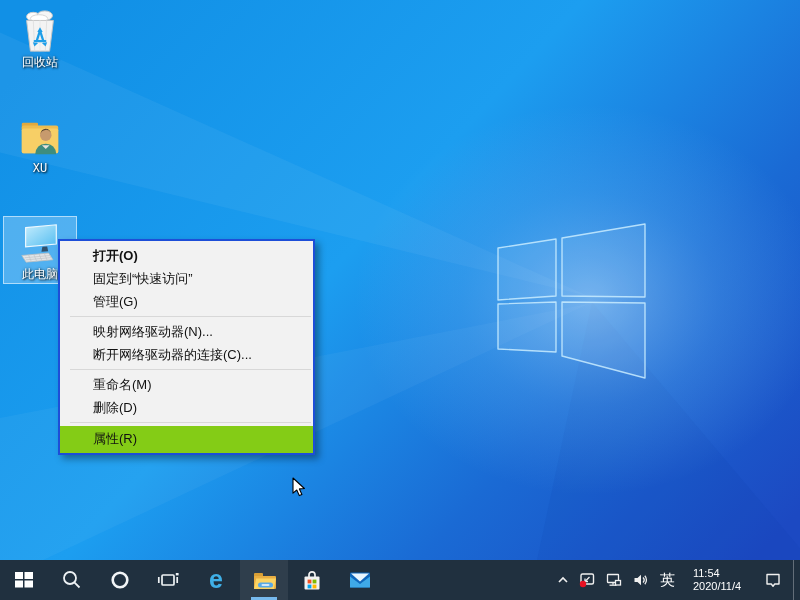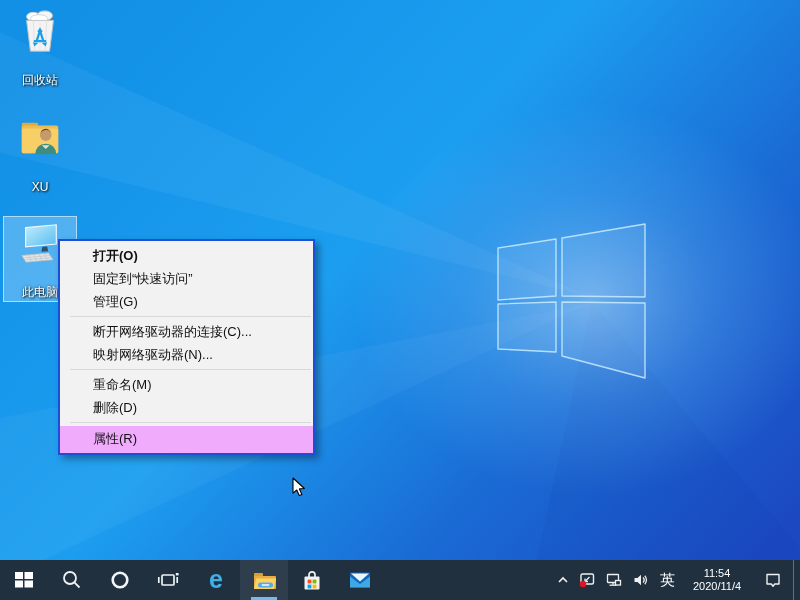--- a/index.html
+++ b/index.html
@@ -5,44 +5,44 @@
   * { margin:0; padding:0; box-sizing:border-box; }
   body { font-family:"Liberation Sans", sans-serif; }
   .screen { position:relative; width:800px; height:600px; overflow:hidden; background:#1495e6; }
 
   
   .wallpaper { position:absolute; left:0; top:0; }
 
   
   .desktop-icon { position:absolute; left:3px; width:74px; padding:3px 0 2px 0; text-align:center; cursor:default; }
   .desktop-icon .dicon { display:block; margin:0 auto; }
-  .desktop-icon .dlabel { display:block; margin-top:19px; font-size:12px; line-height:14px; color:#fff;
+  .desktop-icon .dlabel { display:block; margin-top:1px; font-size:12px; line-height:14px; color:#fff;
       text-shadow:1px 1px 2px rgba(0,0,0,.85), 0 0 3px rgba(0,0,0,.6); }
   .desktop-icon.selected { background:rgba(165,214,250,.42); border:1px solid rgba(215,240,255,.7); }
 
   
   .context-menu { position:absolute; left:58px; top:239px; width:257px; background:#f2f2f2;
       border:2px solid #1d4ed8; box-shadow:4px 4px 7px rgba(0,0,0,.35); padding-top:3px; z-index:30; }
   .menu-item { height:23px; line-height:23px; padding:0 16px 0 33px; font-size:13px; color:#111;
       white-space:nowrap; }
   .menu-item .mi-label.bold { font-weight:bold; }
-  .menu-item.last { height:27px; line-height:25px; background:#f0abfc; }
+  .menu-item.last { height:27px; line-height:25px; background:#84cc16; }
   .menu-sep { height:1px; background:#d8d8d8; margin:3px 2px 3px 10px; }
 
   
   .taskbar { position:absolute; left:0; top:560px; width:800px; height:40px; background:#20303f;
       display:flex; align-items:center; z-index:40; }
   .task-buttons { display:flex; height:40px; }
   .tb-btn { width:48px; height:40px; display:flex; align-items:center; justify-content:center; position:relative; }
   .tb-btn.active { background:rgba(255,255,255,.07); }
   .tb-btn.active .underline { position:absolute; bottom:0; left:11px; width:26px; height:3px; background:#76b9ed; }
   .tray { margin-left:auto; display:flex; align-items:center; height:40px; }
   .tray-item { height:40px; display:flex; align-items:center; justify-content:center; }
   .ime { font-size:15px; color:#fff; }
-  .clock { width:72px; text-align:center; color:#fff; font-size:11px; line-height:13px; }
+  .clock { width:72px; color:#fff; font-size:11px; line-height:13px; }
   .show-desktop { width:7px; height:40px; border-left:1px solid rgba(255,255,255,.3); }
 
   
   .cursor { position:absolute; left:292px; top:477px; z-index:50; }
 </style>
 </head>
 <body>
 
 <div class="screen">
 
@@ -86,21 +86,21 @@
         <polyline points="20.5,34.5 24,23.5 27.5,34.5"></polyline>
         <line x1="18.5" y1="34.5" x2="29.5" y2="34.5"></line>
       </g>
       <polygon points="24,20 21.2,25 26.8,25" fill="#1e9ee8"></polygon>
       <polygon points="16.5,35.8 22,36.5 18.2,40.2" fill="#1e9ee8"></polygon>
       <polygon points="31.5,35.8 26,36.5 29.8,40.2" fill="#1e9ee8"></polygon>
     </svg>
     <span class="dlabel">回收站</span>
   </div>
 
-  <div class="desktop-icon" style="top:112px;">
+  <div class="desktop-icon" style="top:112px;font-family:Liberation Mono, monospace;">
     <svg class="dicon" width="46" height="46" viewBox="0 0 48 48">
       <rect x="5" y="8" width="17" height="8" rx="1.5" fill="#e0a93f"></rect>
       <rect x="5" y="11" width="38" height="29" rx="2" fill="#edbd50"></rect>
       <rect x="5" y="14" width="38" height="26" rx="2" fill="#f7cf66"></rect>
       <circle cx="30" cy="21" r="6" fill="#c79a6d"></circle>
       <path d="M24.5,20 a6,6 0 0 1 11,-1.5 q-2,-4.5 -6.5,-4 q-4,0.5 -4.5,5.5 z" fill="#4f3c2e"></path>
       <path d="M19,41 q1,-11 11,-11 q10,0 11,11 z" fill="#3e8d7e"></path>
       <path d="M26,31.5 l4,4 l4,-4 z" fill="#e8e3da"></path>
     </svg>
     <span class="dlabel">XU</span>
@@ -127,22 +127,22 @@
       </g>
     </svg>
     <span class="dlabel">此电脑</span>
   </div>
 
   <div class="context-menu">
     <div class="menu-item"><span class="mi-label bold">打开(O)</span></div>
     <div class="menu-item"><span class="mi-label">固定到“快速访问”</span></div>
     <div class="menu-item"><span class="mi-label">管理(G)</span></div>
     <div class="menu-sep"></div>
+    <div class="menu-item"><span class="mi-label">映射网络驱动器(N)...</span></div>
     <div class="menu-item"><span class="mi-label">断开网络驱动器的连接(C)...</span></div>
-    <div class="menu-item"><span class="mi-label">映射网络驱动器(N)...</span></div>
     <div class="menu-sep"></div>
     <div class="menu-item"><span class="mi-label">重命名(M)</span></div>
     <div class="menu-item"><span class="mi-label">删除(D)</span></div>
     <div class="menu-sep"></div>
     <div class="menu-item last"><span class="mi-label">属性(R)</span></div>
   </div>
 
   <svg class="cursor" width="20" height="22" viewBox="0 0 20 22">
     <path d="M1,1 L1,16.2 L4.8,13.0 L7.3,18.6 L9.9,17.4 L7.4,11.9 L12.4,11.5 Z" fill="#ffffff" stroke="#000000" stroke-width="1.1" stroke-linejoin="round"></path>
   </svg>

